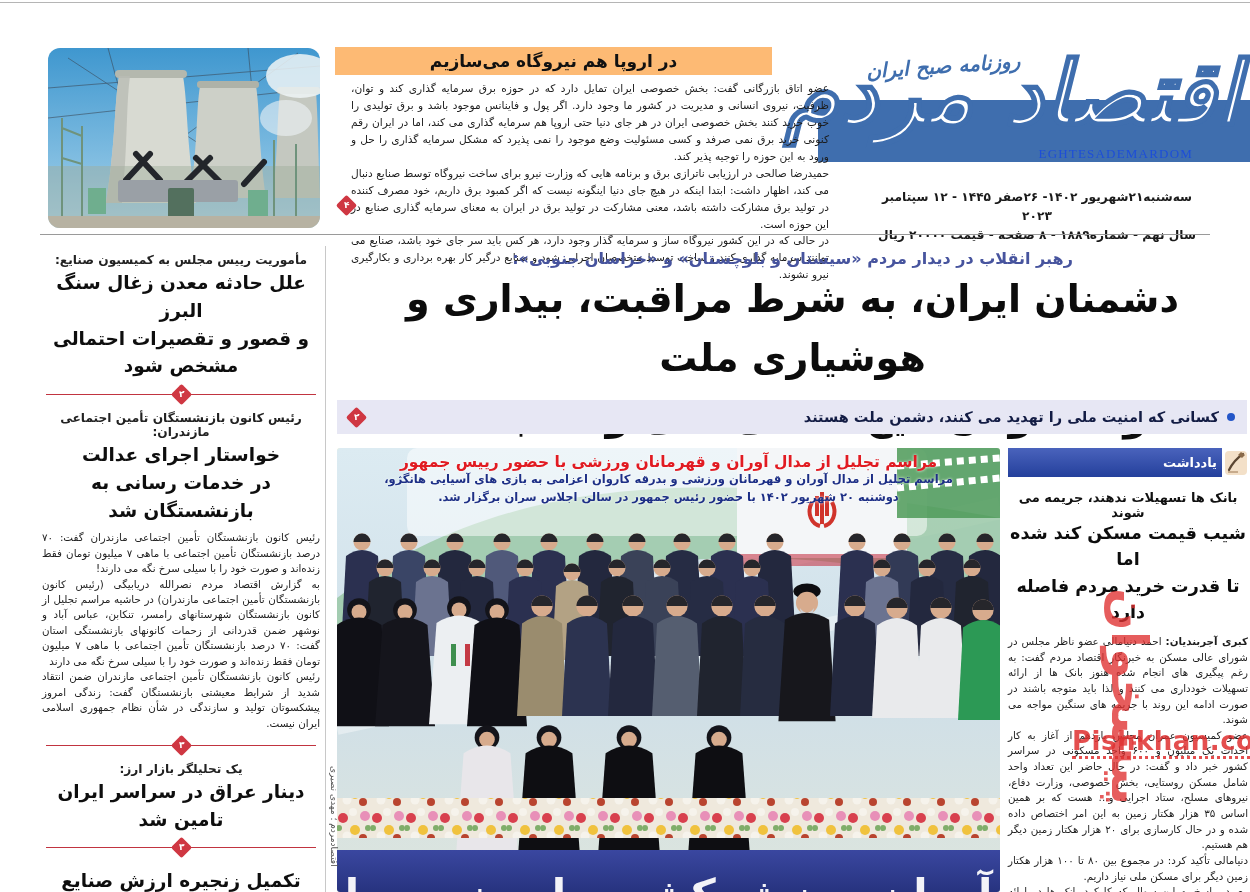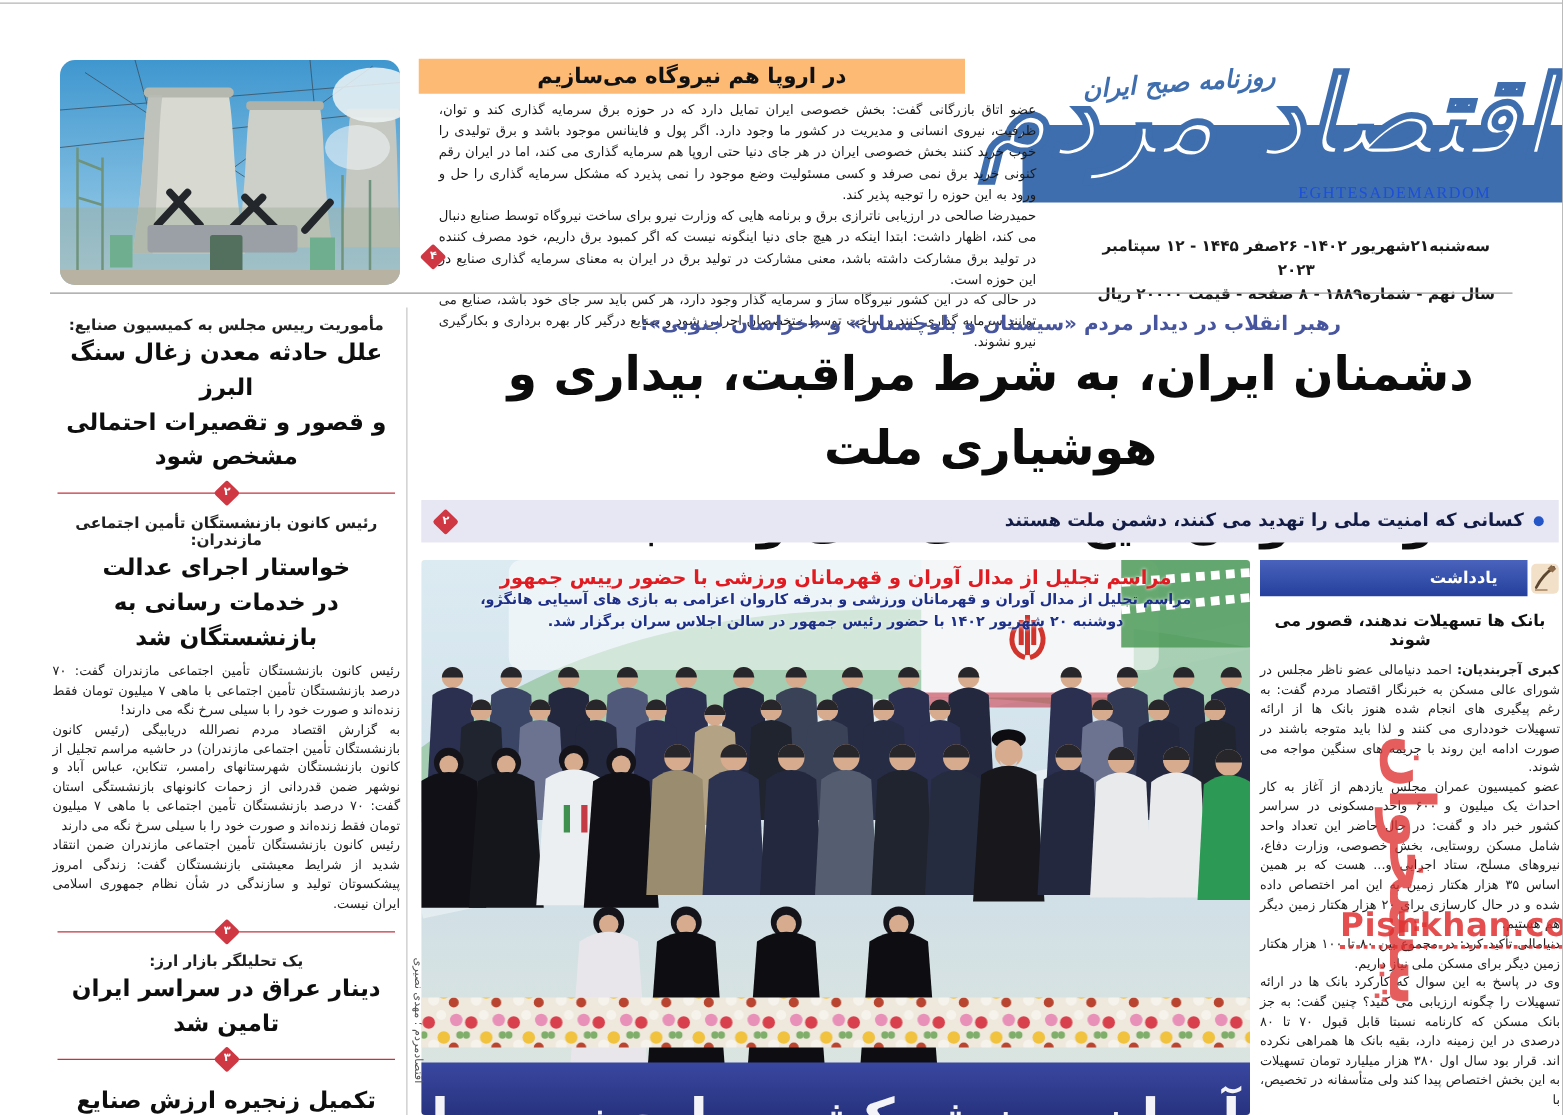--- a/index.html
+++ b/index.html
@@ -67,21 +67,21 @@
           overflow:hidden;}
   .banner div{margin-top:20px;text-align:center;font-size:42px;font-weight:bold;color:#f3f3f8;white-space:nowrap;}
   .credit{position:absolute;left:339px;top:766px;transform:rotate(90deg);transform-origin:left top;
           font-size:9px;color:#555;white-space:nowrap;}
 
   
   .note{position:absolute;left:1008px;top:448px;width:240px;height:444px;}
   .nhdr{display:flex;height:29px;gap:2px;}
   .nicon{width:24px;height:29px;flex:0 0 auto;}
   .nbar{flex:1;background:linear-gradient(#4a63bc,#24409c);color:#fff;font-size:13px;font-weight:bold;
-        display:flex;align-items:center;padding-right:24px;}
+        display:flex;align-items:center;padding-right:5px;}
   .nhS{margin-top:13px;text-align:center;font-size:13px;font-weight:bold;color:#111;}
   .nhB{text-align:center;font-size:17.5px;font-weight:bold;line-height:1.5;color:#0d0d0d;}
   .nbody{margin-top:9px;font-size:10.3px;line-height:1.52;text-align:justify;color:#1e1e1e;}
   .nbody p{margin:0;}
   .wmFa{position:absolute;top:140px;left:150px;transform:rotate(90deg);transform-origin:left top;
         font-size:50px;font-weight:bold;color:#e03030;opacity:.78;white-space:nowrap;z-index:5;}
   .wmEn{position:absolute;top:278px;left:64px;direction:ltr;font-size:26px;font-weight:bold;color:#e03030;
         opacity:.85;letter-spacing:.5px;z-index:5;border-bottom:3px dotted #e03030;white-space:nowrap;}
 </style>
 </head>
@@ -371,21 +371,25 @@
   <div class="note">
     <div class="nhdr">
       <svg class="nicon" viewBox="0 0 24 29">
         <rect x="1" y="3" width="22" height="24" rx="4" fill="#f3e0c8"></rect>
         <path d="M5,22 C9,14 13,10 19,6" stroke="#5b4632" stroke-width="2.2" fill="none" stroke-linecap="round"></path>
         <path d="M17,4 l4,3 -3,3 -4,-3 z" fill="#8a6a4a"></path>
         <path d="M4,24 h10" stroke="#b99a78" stroke-width="1.5"></path>
       </svg>
       <div class="nbar">یادداشت</div>
     </div>
-    <div class="nhS">بانک ها تسهیلات ندهند، قصور می شوند</div>
+    <div class="nhS">بانک ها تسهیلات ندهند، جریمه می شوند</div>
+    <div class="nhB">
+      <div>شیب قیمت مسکن کند شده اما</div>
+      <div>تا قدرت خرید مردم فاصله دارد</div>
+    </div>
     <div class="nbody">
       <p><b>کبری آجربندیان:</b><span> احمد دنیامالی عضو ناظر مجلس در شورای عالی مسکن به خبرنگار اقتصاد مردم گفت: به رغم پیگیری های انجام شده هنوز بانک ها از ارائه تسهیلات خودداری می کنند و لذا باید متوجه باشند در صورت ادامه این روند با جریمه های سنگین مواجه می شوند.</span></p>
       <p>عضو کمیسیون عمران مجلس یازدهم از آغاز به کار احداث یک میلیون و ۶۰۰ واحد مسکونی در سراسر کشور خبر داد و گفت: در حال حاضر این تعداد واحد شامل مسکن روستایی، بخش خصوصی، وزارت دفاع، نیروهای مسلح، ستاد اجرایی و... هست که بر همین اساس ۳۵ هزار هکتار زمین به این امر اختصاص داده شده و در حال کارسازی برای ۲۰ هزار هکتار زمین دیگر هم هستیم.</p>
       <p>دنیامالی تأکید کرد: در مجموع بین ۸۰ تا ۱۰۰ هزار هکتار زمین دیگر برای مسکن ملی نیاز داریم.</p>
       <p>وی در پاسخ به این سوال که کارکرد بانک ها در ارائه تسهیلات را چگونه ارزیابی می کنید؟ چنین گفت: به جز بانک مسکن که کارنامه نسبتا قابل قبول ۷۰ تا ۸۰ درصدی در این زمینه دارد، بقیه بانک ها همراهی نکرده اند. قرار بود سال اول ۳۸۰ هزار میلیارد تومان تسهیلات به این بخش اختصاص پیدا کند ولی متأسفانه در تخصیص، با</p>
     </div>
     <div class="wmFa">پیشخوان</div>
     <div class="wmEn">Pishkhan.com</div>
   </div>
 </div>

